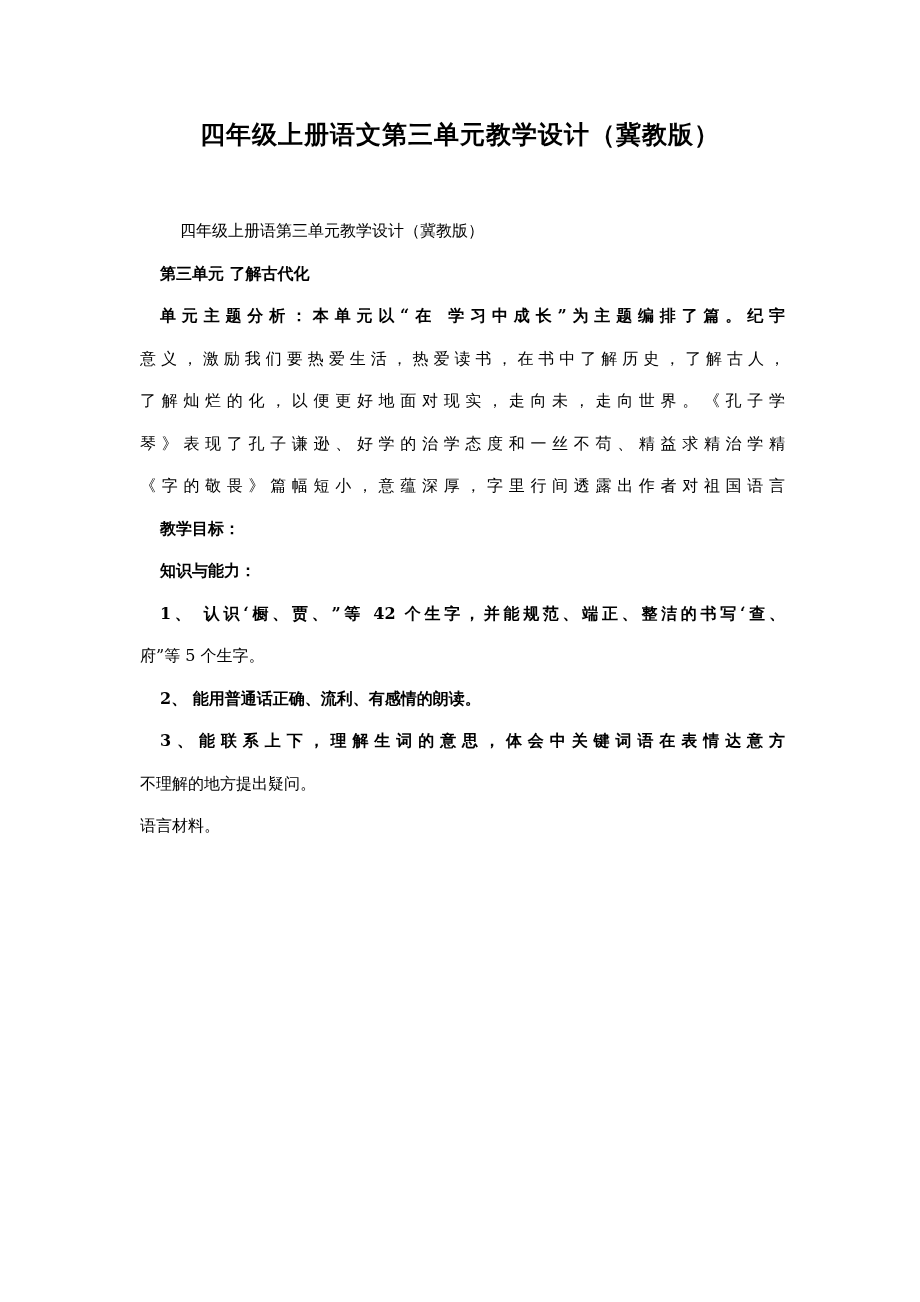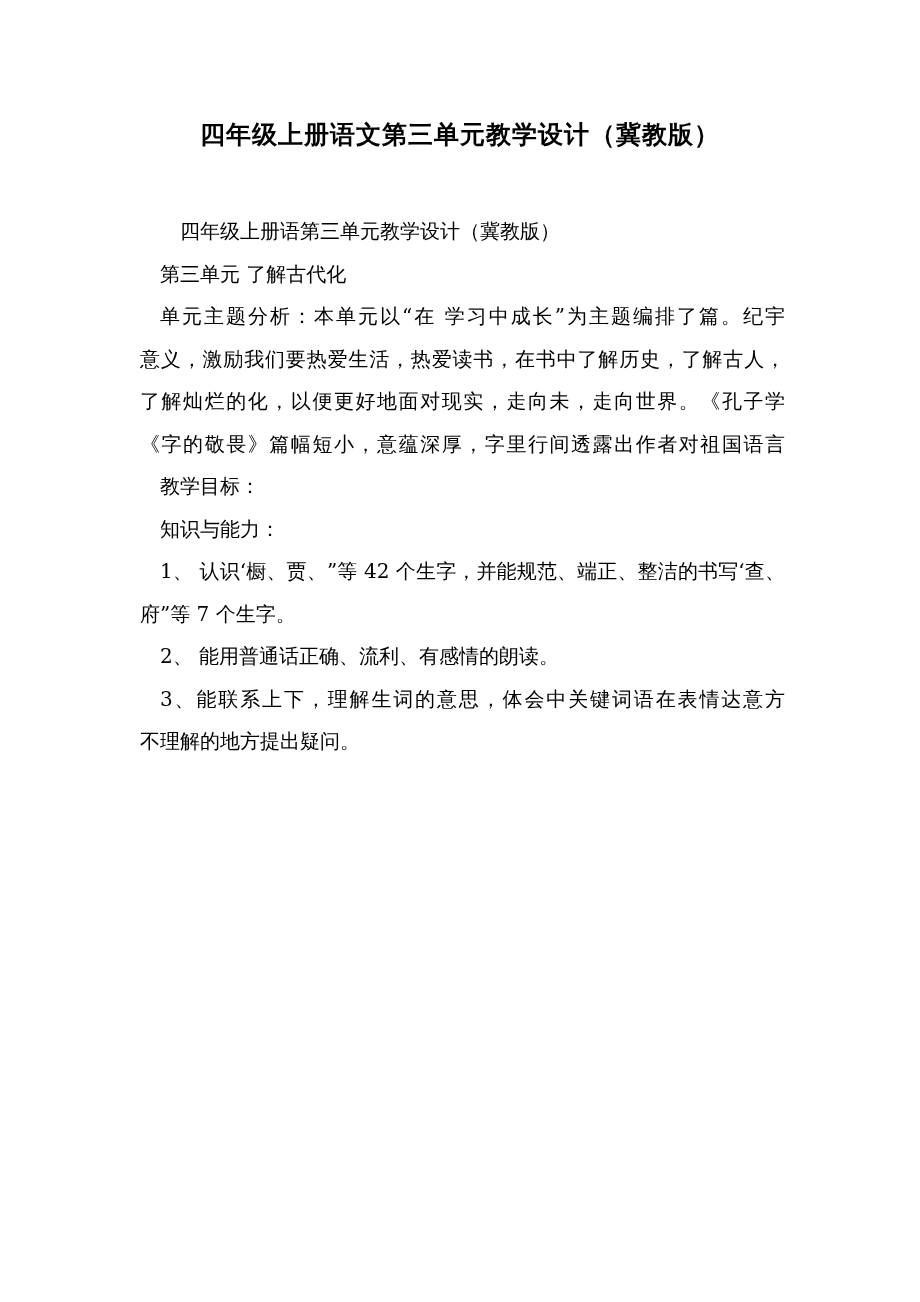--- a/index.html
+++ b/index.html
@@ -34,49 +34,51 @@
       font-weight: bold;
       font-size: 25px;
       line-height: 38px;
       letter-spacing: 1px;
     }
     .body-text {
       position: absolute;
       left: 140px;
       width: 645px;
       top: 210px;
-      font-size: 20px;
+      font-size: 16px;
       line-height: 42.5px;
     }
     .line {
       display: block;
       white-space: nowrap;
       height: 42.5px;
     }
     .indent-2 { padding-left: 40px; }
-    .indent-1 { padding-left: 20px; }
+    .indent-1 { padding-left: 20px; font-weight: bold; }
     .justify {
       text-align: justify;
       text-align-last: justify;
     }
   </style>
 </head>
 <body>
 
 <div class="page">
   <div class="doc-title">四年级上册语文第三单元教学设计（冀教版）</div>
 
   <div class="body-text">
     <span class="line indent-2">四年级上册语第三单元教学设计（冀教版）</span>
     <span class="line indent-1">第三单元  了解古代化</span>
     <span class="line indent-1 justify">单元主题分析：本单元以“在  学习中成长”为主题编排了篇。纪宇</span>
     <span class="line justify">意义，激励我们要热爱生活，热爱读书，在书中了解历史，了解古人，</span>
     <span class="line justify">了解灿烂的化，以便更好地面对现实，走向未，走向世界。《孔子学</span>
+    <span class="line justify">琴》表现了孔子谦逊、好学的治学态度和一丝不苟、精益求精治学精</span>
     <span class="line justify">《字的敬畏》篇幅短小，意蕴深厚，字里行间透露出作者对祖国语言</span>
     <span class="line indent-1">教学目标：</span>
     <span class="line indent-1">知识与能力：</span>
     <span class="line indent-1 justify">1、  认识‘橱、贾、”等 42 个生字，并能规范、端正、整洁的书写‘查、</span>
-    <span class="line">府”等 7 个生字。</span>
+    <span class="line">府”等 5 个生字。</span>
     <span class="line indent-1">2、  能用普通话正确、流利、有感情的朗读。</span>
     <span class="line indent-1 justify">3、能联系上下，理解生词的意思，体会中关键词语在表情达意方</span>
     <span class="line">不理解的地方提出疑问。</span>
+    <span class="line">语言材料。</span>
   </div>
 </div>
 
 </body></html>

